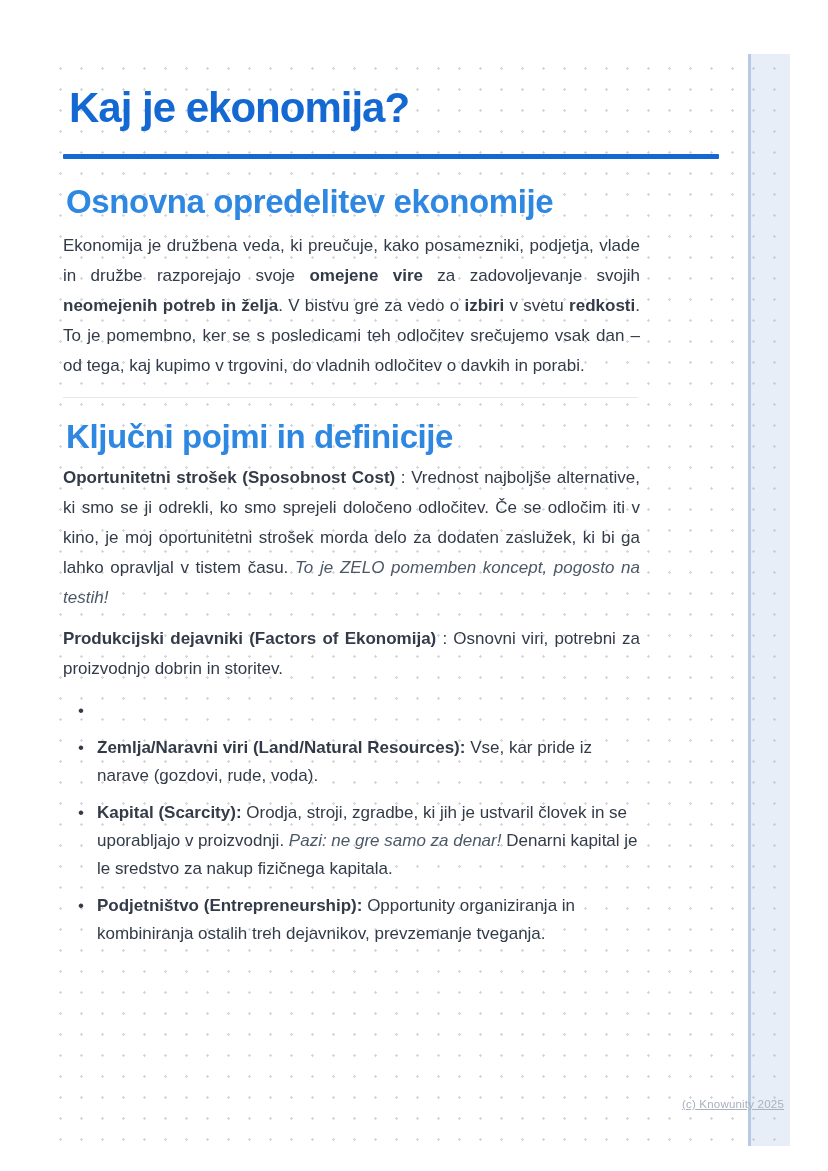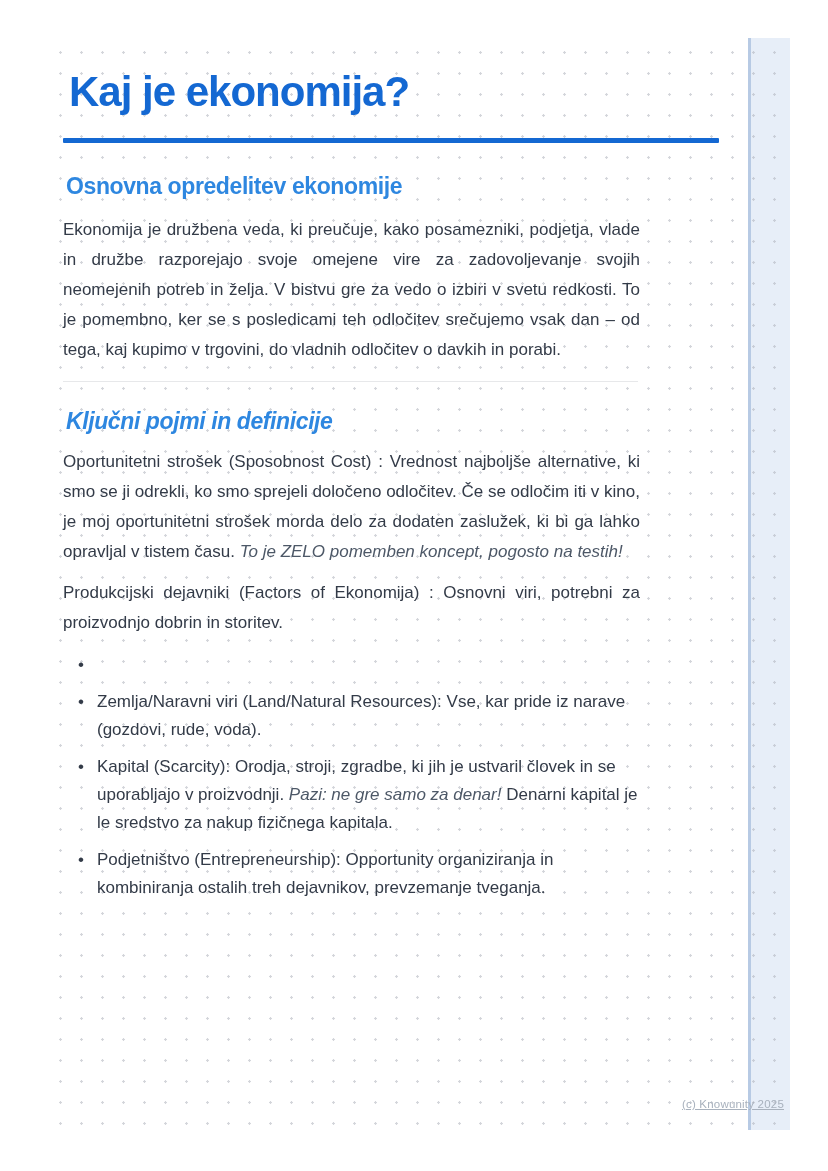--- a/index.html
+++ b/index.html
@@ -1,48 +1,48 @@
 <!DOCTYPE html>
 <html><head>
 <meta charset="utf-8">
 <style>
   html,body{margin:0;padding:0;}
   body{
     width:828px;height:1171px;position:relative;background:#ffffff;
     font-family:"Liberation Sans", sans-serif;overflow:hidden;
   }
-  .sheet{position:absolute;left:45px;top:38px;width:745px;height:1092px;}
+  .sheet{position:absolute;left:45px;top:54px;width:745px;height:1092px;}
   
   .dots{
     position:absolute;inset:0;z-index:1;pointer-events:none;
     background-image:radial-gradient(circle, rgba(176,180,189,0.55) 1.1px, transparent 1.45px);
     background-size:21px 21px;background-position:5px 4px;
   }
   .stripe{
     position:absolute;top:0;right:0;bottom:0;width:39px;z-index:0;
     background:#e7eef8;border-left:3px solid #b7cae4;
   }
   .content{position:relative;z-index:2;padding:0 150px 0 18px;}
   .page-title{
     margin:30px 0 0 6px;font-size:42px;line-height:47px;font-weight:700;
     letter-spacing:-1px;color:#1468d2;
   }
   .rule{margin-top:23px;width:656px;height:5px;background:#1468d2;border-radius:1px;}
   .section-heading{
-    margin:28px 0 0 3px;font-size:23px;line-height:30px;font-weight:700;
+    margin:28px 0 0 3px;font-size:33px;line-height:30px;font-weight:700;
     color:#2e87e0;letter-spacing:-0.4px;
   }
-  .section-heading.second{margin-top:24px;font-style:italic;}
+  .section-heading.second{margin-top:24px;}
   .para{
     margin:14px 0 0;font-size:17px;line-height:30px;color:#333b48;
     text-align:justify;
   }
   .para.tight{margin-top:11px;}
   .divider{border:none;border-top:1px solid #e7e8ea;margin:16px 0 0;width:575px;}
-  .b{font-weight:400;}
+  .b{font-weight:700;}
   .i{font-style:italic;color:#4d5867;}
   ul.factors{list-style:none;margin:13px 0 0;padding:0 0 0 12px;}
   ul.factors li{
     display:flex;gap:10px;font-size:17px;line-height:28px;color:#333b48;
     margin-top:9px;text-align:left;
   }
   .bullet{flex:0 0 auto;width:12px;text-align:center;color:#333b48;}
   .li-text{max-width:545px;}
   .footer{
     position:absolute;z-index:3;top:1098px;right:44px;

